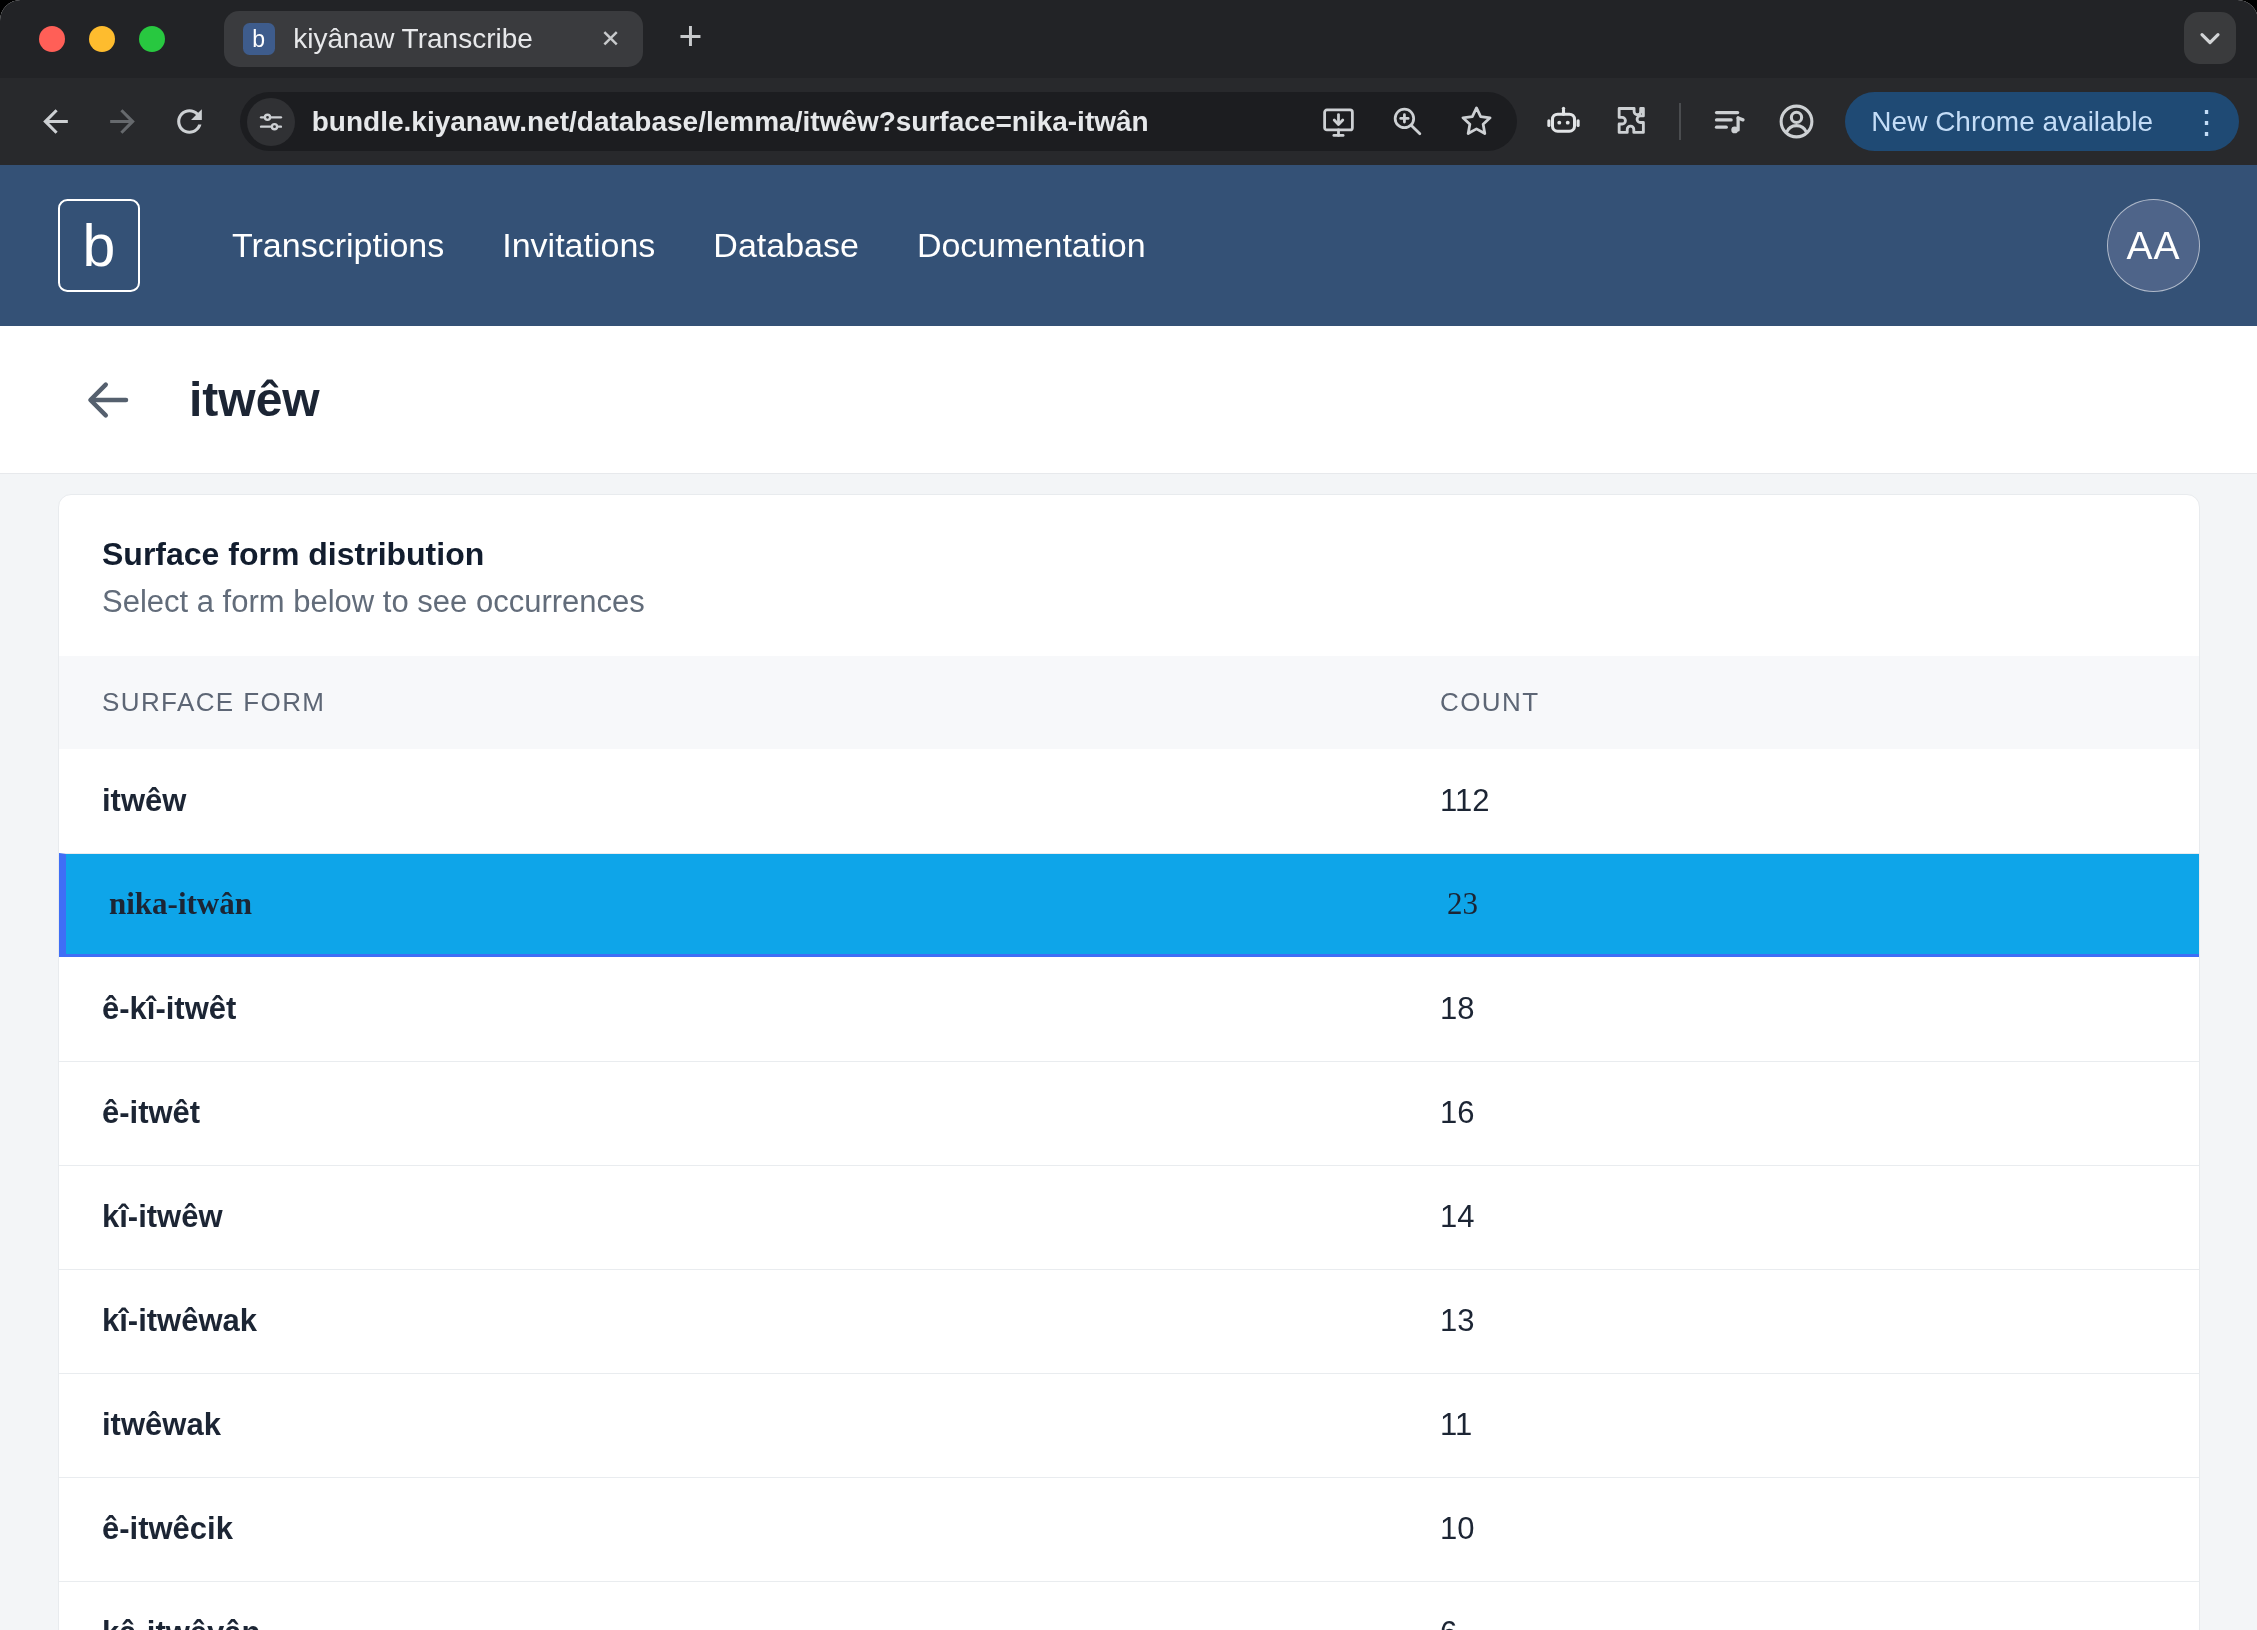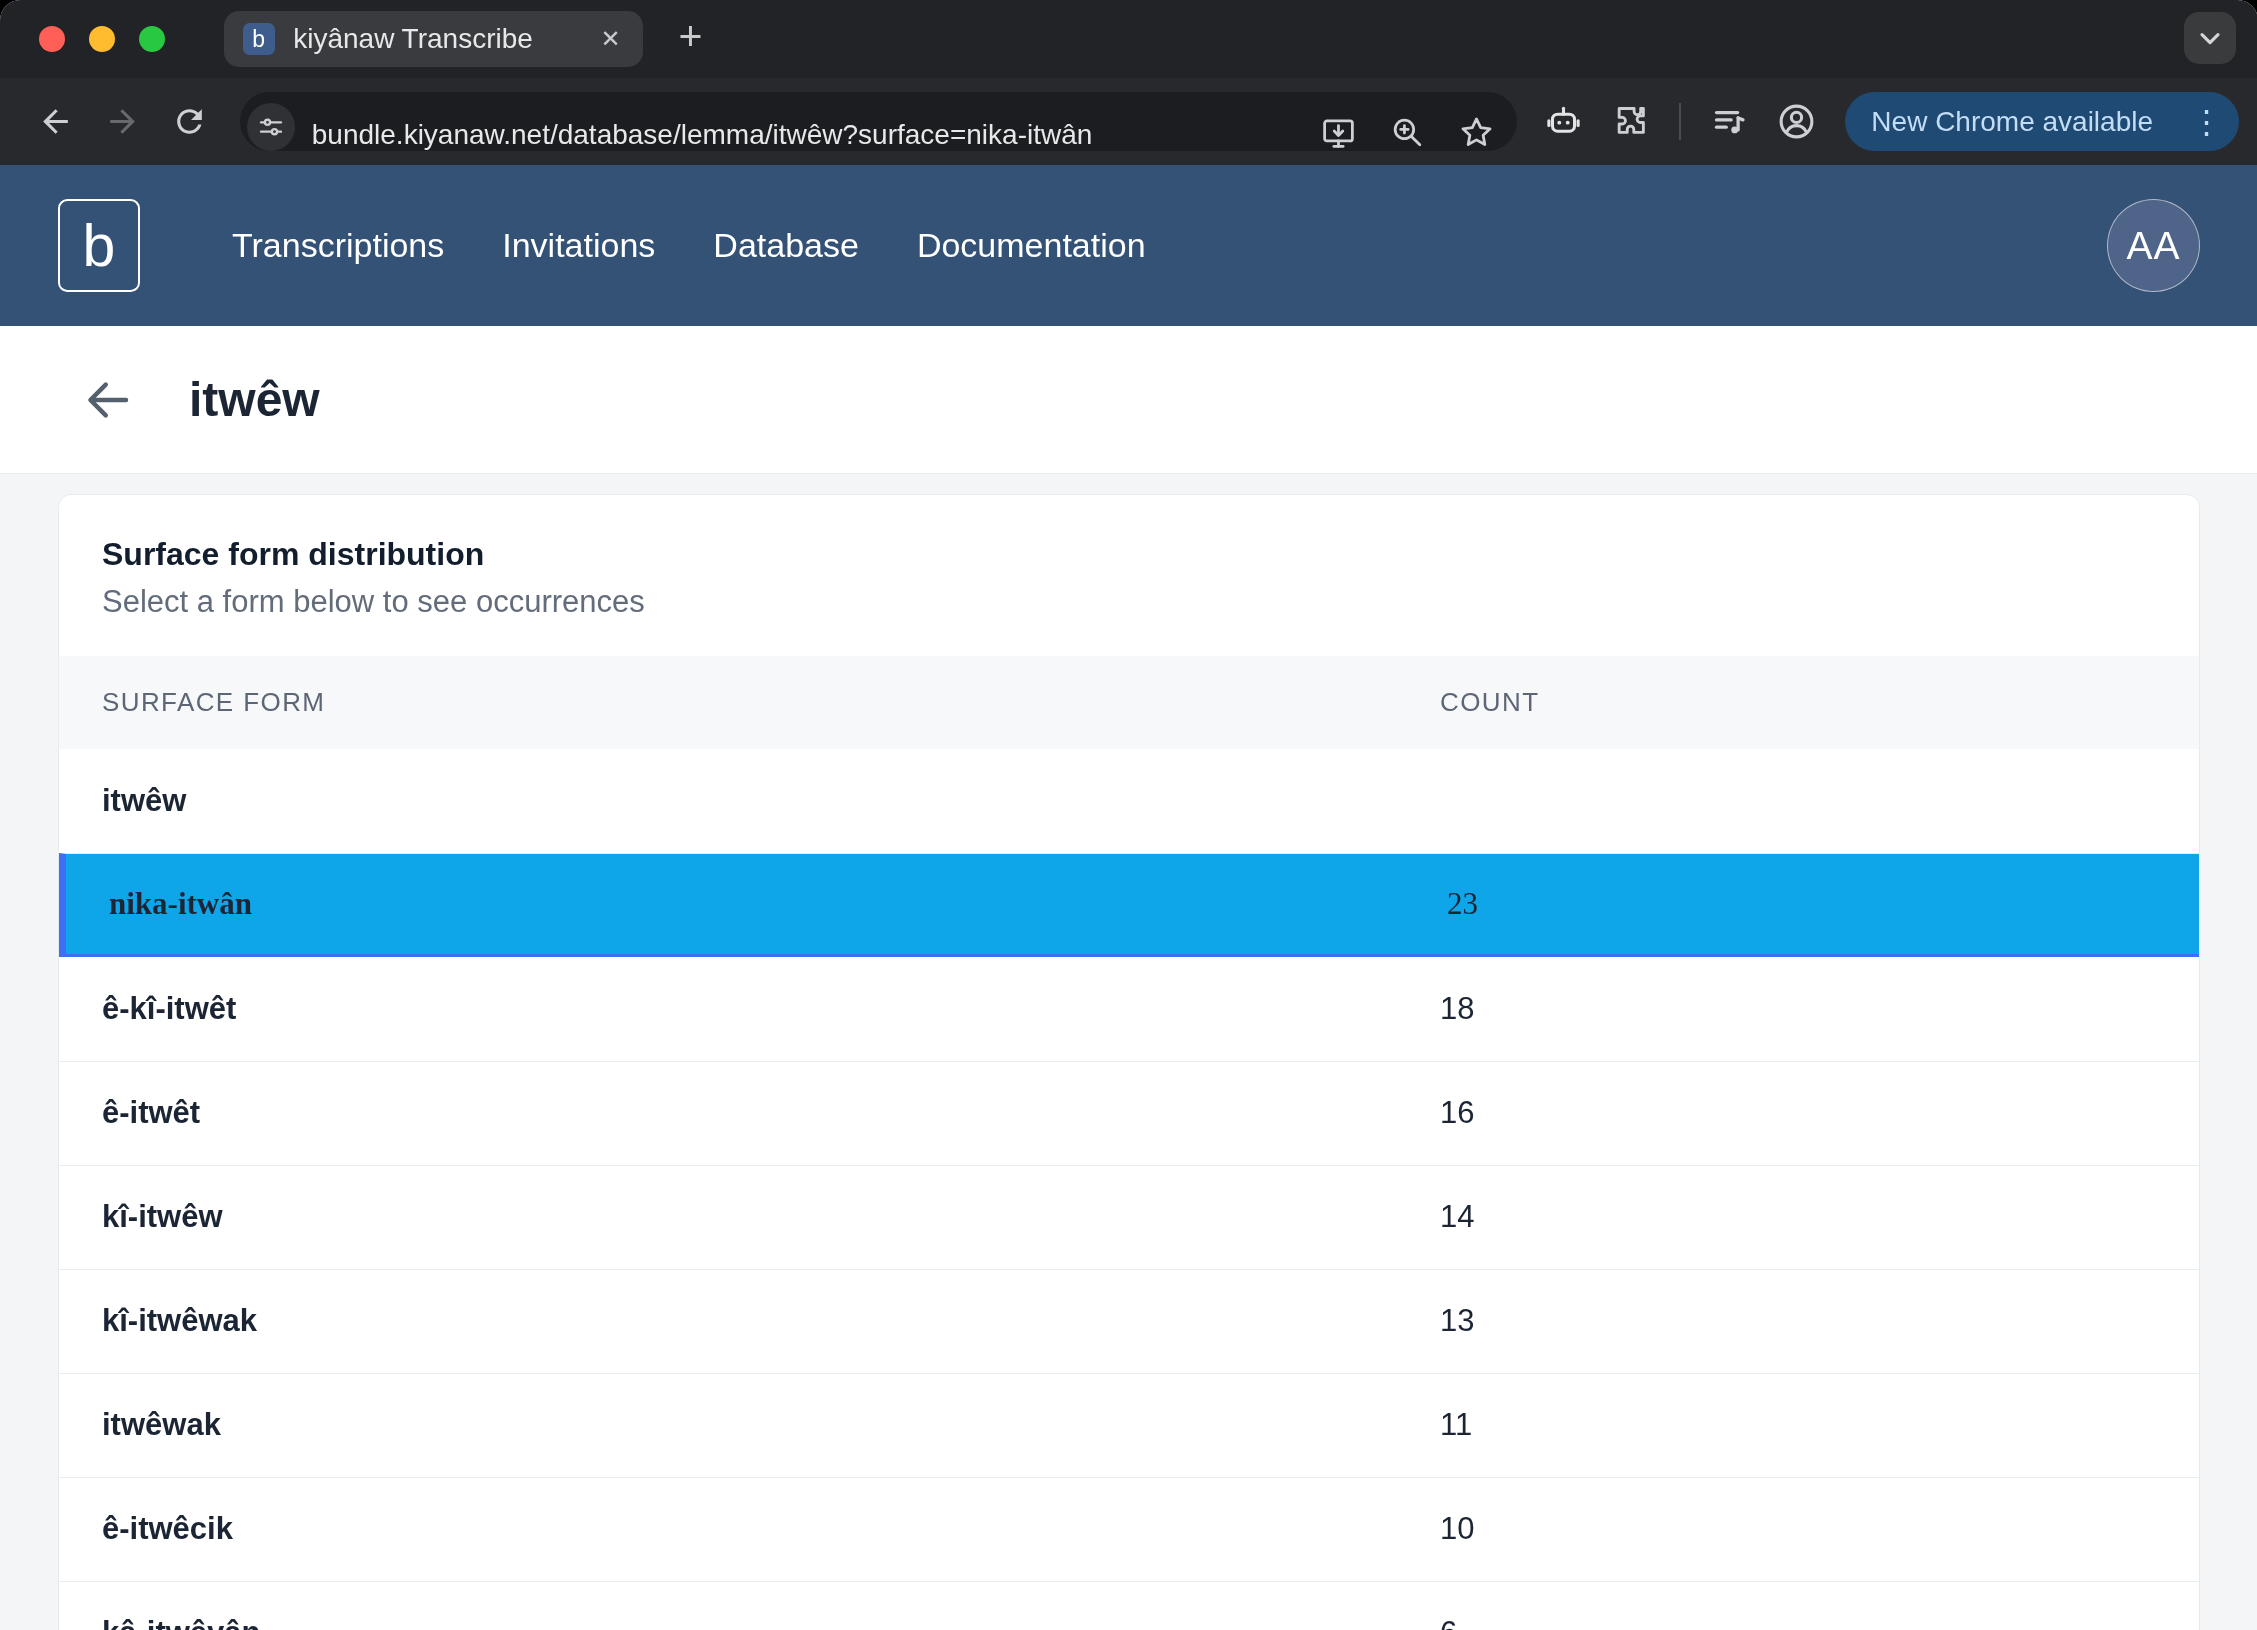--- a/index.html
+++ b/index.html
@@ -38,21 +38,21 @@
   .tab-title{color:#e7e8ea;font-size:28px;margin-left:18.6px;flex:1;white-space:nowrap;overflow:hidden;}
   .tab-close{color:#c8cacc;font-size:24px;line-height:1;padding:3.7px;}
   .newtab{color:#c8cacc;font-size:41px;font-weight:300;margin-left:28px;line-height:1;padding:0 7.4px 5.6px;}
   .win-chevron{position:absolute;right:22px;top:12px;width:52px;height:52px;border-radius:15px;
     background:#3a3b3d;display:flex;align-items:center;justify-content:center;}
 
   
   .toolbar{height:87px;background:var(--toolbar-bg);display:flex;align-items:center;padding:0 18.6px 0 22px;flex:none;}
   .tool-btn{width:41px;height:41px;display:flex;align-items:center;justify-content:center;flex:none;margin:0 13px;}
   .omnibox{flex:1;height:59px;background:var(--omnibox-bg);border-radius:30px;margin:0 13px 0 16.7px;
-    display:flex;align-items:flex-end;padding:0 22px 0 7.4px;min-width:0;}
+    display:flex;align-items:center;padding:0 22px 0 7.4px;min-width:0;font-weight:bold;}
   .tune-btn{width:48px;height:48px;border-radius:50%;background:#303134;display:flex;align-items:center;justify-content:center;flex:none;}
   .url{color:var(--url-text);font-size:28px;margin-left:16.7px;flex:1;white-space:nowrap;overflow:hidden;}
   .ob-icons{display:flex;align-items:center;gap:32px;flex:none;}
   .ext-icons{display:flex;align-items:center;flex:none;}
   .sep{width:1.9px;height:37px;background:#4a4c4f;margin:0 15px;flex:none;}
   .update-pill{height:59px;background:#1f4a74;border-radius:30px;display:flex;align-items:center;
     padding:0 16.7px 0 26px;margin-left:15px;flex:none;gap:21px;}
   .update-label{color:#c4ddf7;font-size:28px;white-space:nowrap;}
   .menu-dots{color:#c4ddf7;font-size:32px;margin-left:16.7px;letter-spacing:0;line-height:1;}
 
@@ -233,20 +233,21 @@
         <div class="card-title">Surface form distribution</div>
         <div class="card-subtitle">Select a form below to see occurrences</div>
       </div>
       <div class="thead">
         <span class="th">SURFACE FORM</span>
         <span class="th">COUNT</span>
       </div>
       <div>
           <div class="trow">
     <span class="cell-form">itwêw</span>
+    <span class="cell-count">112</span>
   </div>
           <div class="trow selected">
     <span class="cell-form">nika-itwân</span>
     <span class="cell-count">23</span>
   </div>
           <div class="trow no-top">
     <span class="cell-form">ê-kî-itwêt</span>
     <span class="cell-count">18</span>
   </div>
           <div class="trow">

